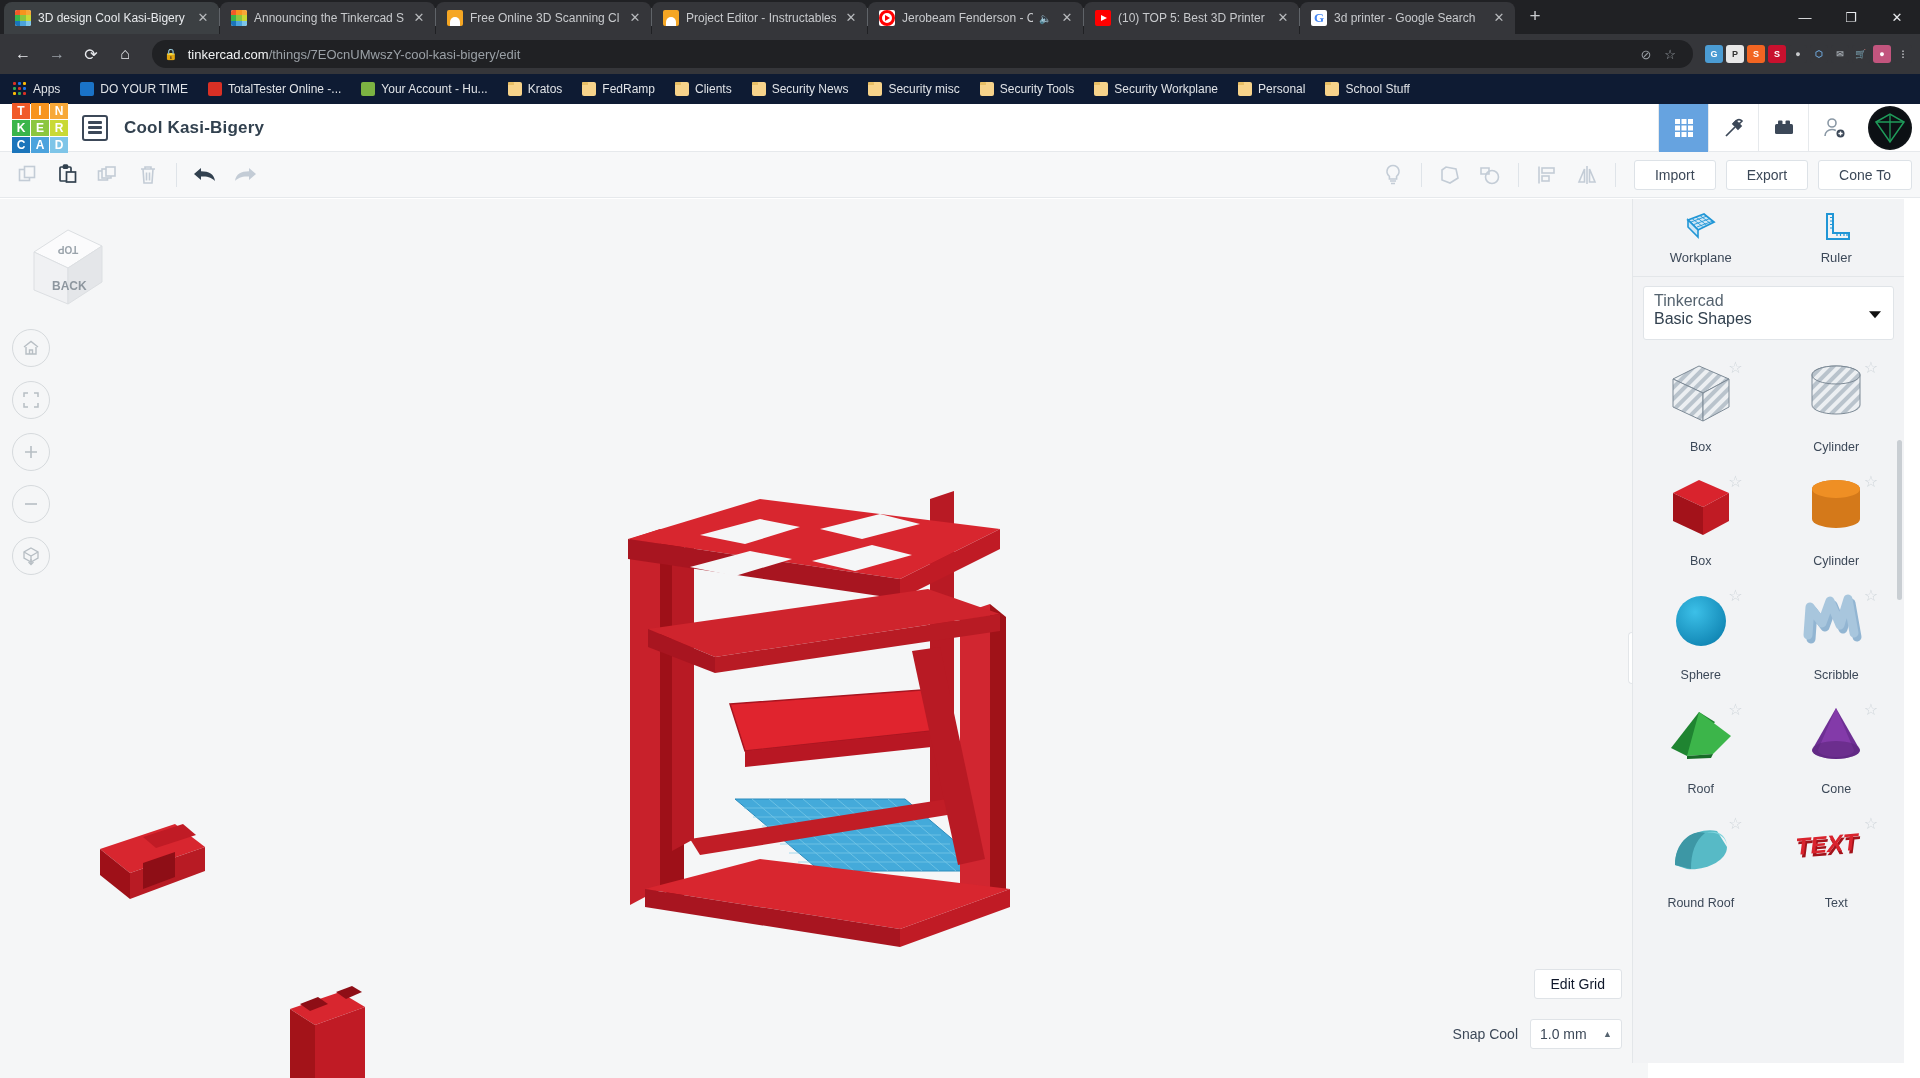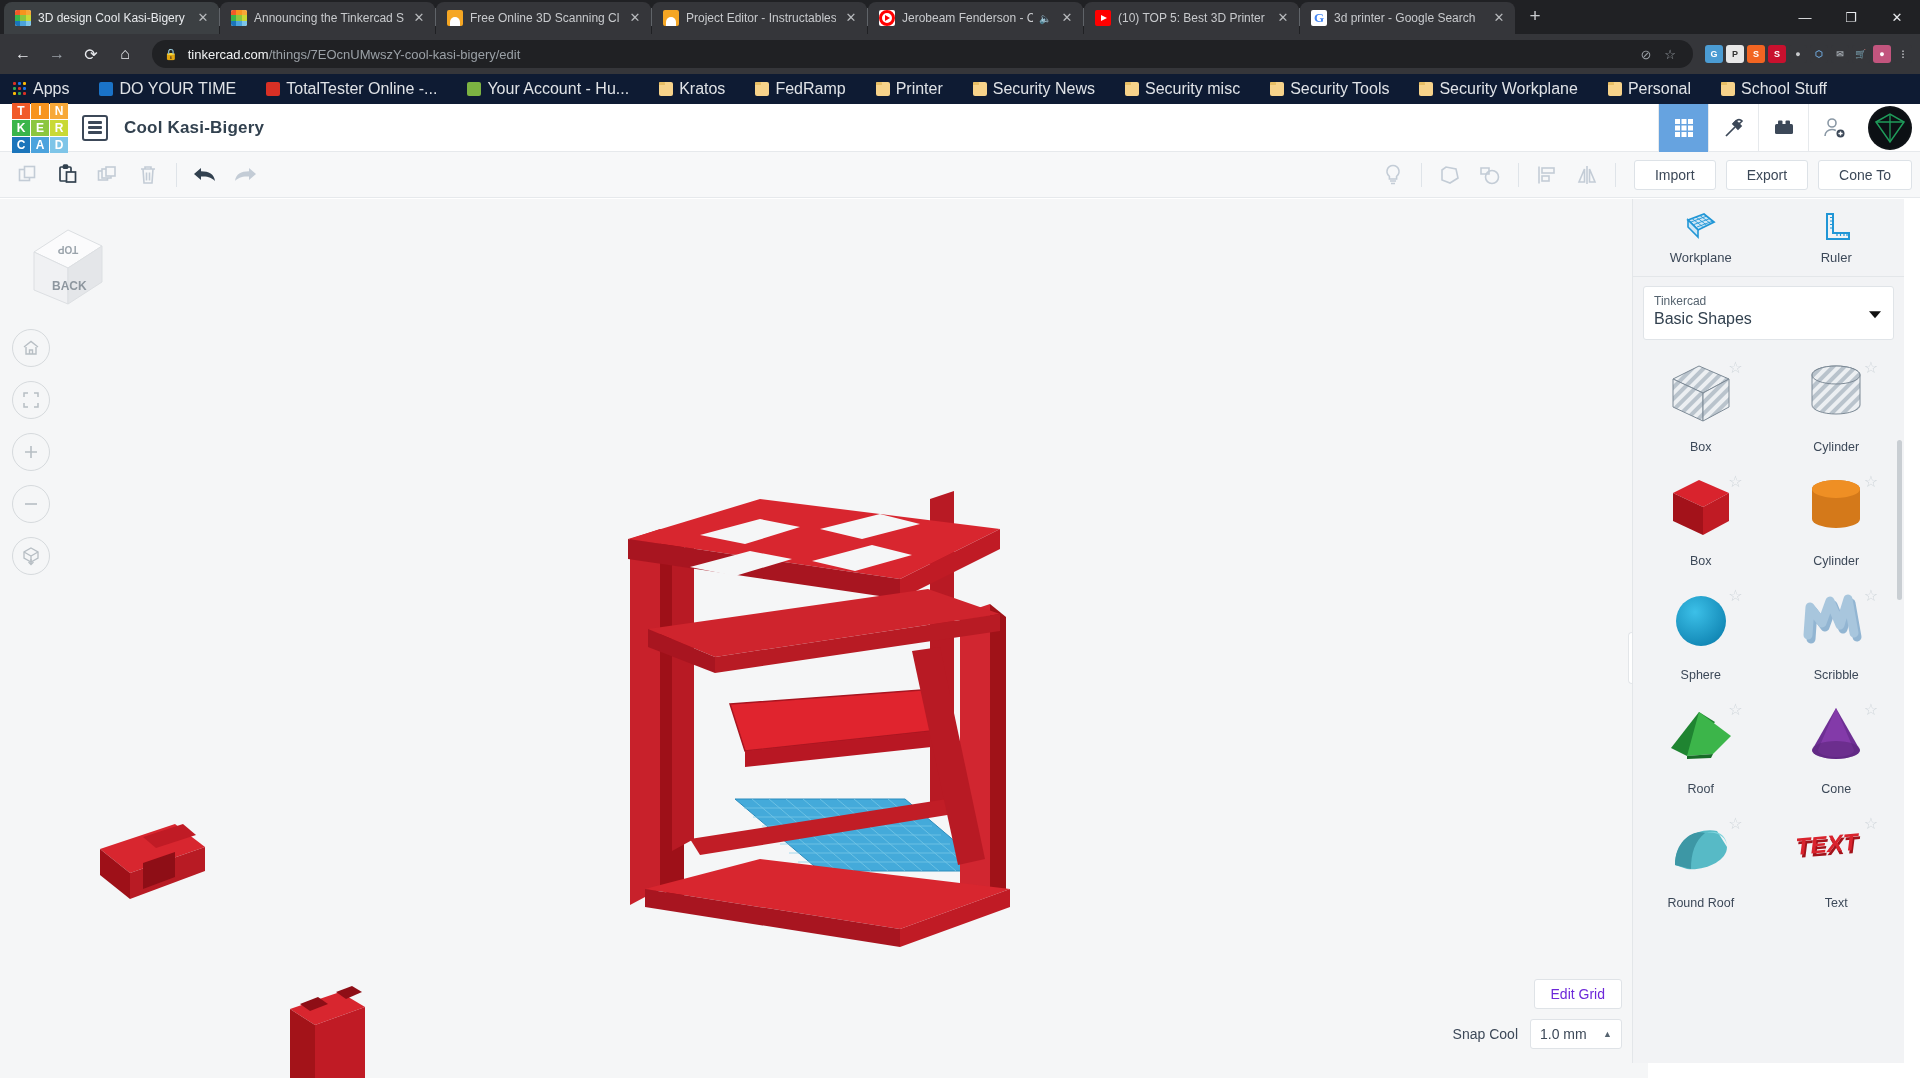--- a/index.html
+++ b/index.html
@@ -104,21 +104,21 @@
   .omni-right .oi { width: 22px; text-align: center; color: #9aa0a6; font-size: 13px; }
 
   .ext-icons { display: flex; align-items: center; gap: 3px; margin-left: 4px; }
   .ext {
     width: 18px; height: 18px; border-radius: 3px; font-size: 9px; color: #fff;
     display: flex; align-items: center; justify-content: center; font-weight: bold;
   }
 
   .bookmarks {
     height: 30px; background: #0e1b33; display: flex; align-items: center;
-    padding: 0 6px; gap: 16px; font-size: 16px; color: #e0e3e7;
+    padding: 0 6px; gap: 6px; font-size: 12px; color: #e0e3e7;
   }
   .bm { display: flex; align-items: center; gap: 6px; padding: 3px 7px; border-radius: 4px; white-space: nowrap; }
   .bm-ico { width: 14px; height: 14px; flex: 0 0 14px; border-radius: 2px; }
   .bm-folder { background: #f7d38a; border-radius: 2px; position: relative; }
   .bm-folder::before { content: ""; position: absolute; left: 0; top: 0; width: 6px; height: 3px; background: #e8bf65; border-radius: 1px 1px 0 0; }
   .apps-grid { display: grid; grid-template-columns: repeat(3,3px); grid-template-rows: repeat(3,3px); gap: 2px; }
   .apps-grid i { display: block; width: 3px; height: 3px; border-radius: 1px; }
 
   
   .app { width: 1920px; height: 959px; background: #fff; position: relative; }
@@ -181,21 +181,21 @@
     border: 1px solid #d6dadd; display: flex; align-items: center; justify-content: center;
     color: #b7bec4;
   }
 
   .grid-canvas { position: absolute; left: 0; top: 0; right: 0; bottom: 0; }
 
   .bottom-ctl { position: absolute; right: 26px; bottom: 14px; text-align: right; }
   .edit-grid-btn {
     display: inline-flex; align-items: center; justify-content: center;
     height: 30px; padding: 0 16px; border: 1px solid #dfe3e7; background: #fff;
-    border-radius: 3px; color: #6d28d9; font-size: 14px; margin-bottom: 10px;
+    border-radius: 3px; color: #0f172a; font-size: 14px; margin-bottom: 20px;
   }
   .snap-row { display: flex; align-items: center; gap: 12px; justify-content: flex-end; }
   .snap-label { font-size: 14px; color: #3c4858; }
   .snap-select {
     height: 30px; min-width: 92px; border: 1px solid #dfe3e7; background: #fff;
     border-radius: 3px; display: flex; align-items: center; justify-content: space-between;
     padding: 0 9px; font-size: 14px; color: #3c4858; gap: 12px;
   }
 
   
@@ -204,21 +204,21 @@
     background: #f2f3f5; border-left: 1px solid #e3e6e9; display: flex; flex-direction: column;
   }
   .rp-tools { display: flex; height: 78px; border-bottom: 1px solid #e3e6e9; background: #f2f3f5; }
   .rp-tool { flex: 1; display: flex; flex-direction: column; align-items: center; justify-content: center; gap: 7px; }
   .rp-tool span { font-size: 13px; color: #3c4858; }
   .rp-select-wrap { padding: 9px 10px 8px; }
   .rp-select {
     background: #fff; border: 1px solid #e0e4e8; border-radius: 3px;
     padding: 7px 10px 9px; position: relative;
   }
-  .rp-select .lbl-small { font-size: 12px; color: #55636f; line-height: 14px; }
+  .rp-select .lbl-small { font-size: 16px; color: #55636f; line-height: 14px; }
   .rp-select .lbl-big { font-size: 16px; color: #32414f; line-height: 22px; }
   .rp-select .caret {
     position: absolute; right: 12px; top: 50%; transform: translateY(-25%);
     width: 0; height: 0; border-left: 6px solid transparent; border-right: 6px solid transparent;
     border-top: 7px solid #111; 
   }
   .shapes {
     flex: 1 1 auto; overflow: hidden; position: relative;
     display: grid; grid-template-columns: 1fr 1fr; align-content: start;
   }
@@ -377,21 +377,21 @@
     <div class="bm">
       <span class="bm-ico bm-folder"></span>
       <span>Kratos</span>
     </div>
     <div class="bm">
       <span class="bm-ico bm-folder"></span>
       <span>FedRamp</span>
     </div>
     <div class="bm">
       <span class="bm-ico bm-folder"></span>
-      <span>Printer</span>
+      <span>Clients</span>
     </div>
     <div class="bm">
       <span class="bm-ico bm-folder"></span>
       <span>Security News</span>
     </div>
     <div class="bm">
       <span class="bm-ico bm-folder"></span>
       <span>Security misc</span>
     </div>
     <div class="bm">

